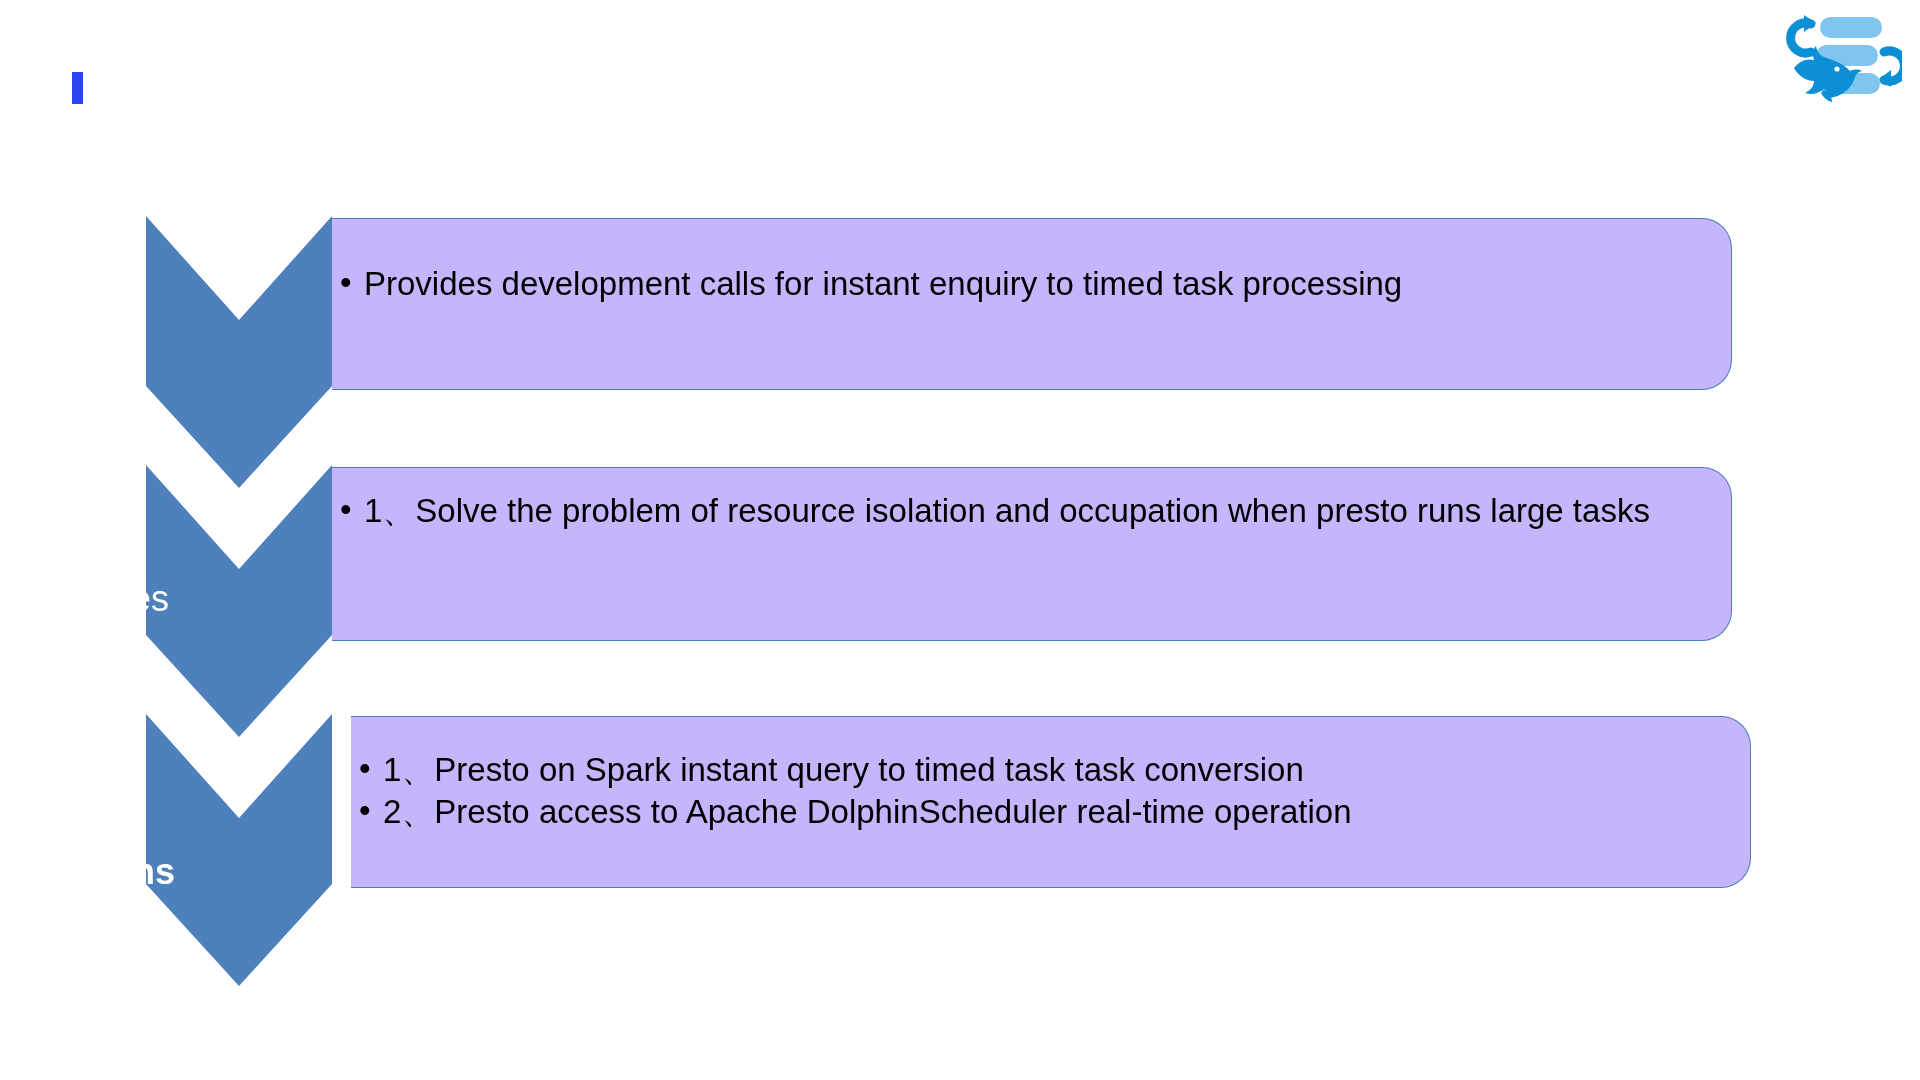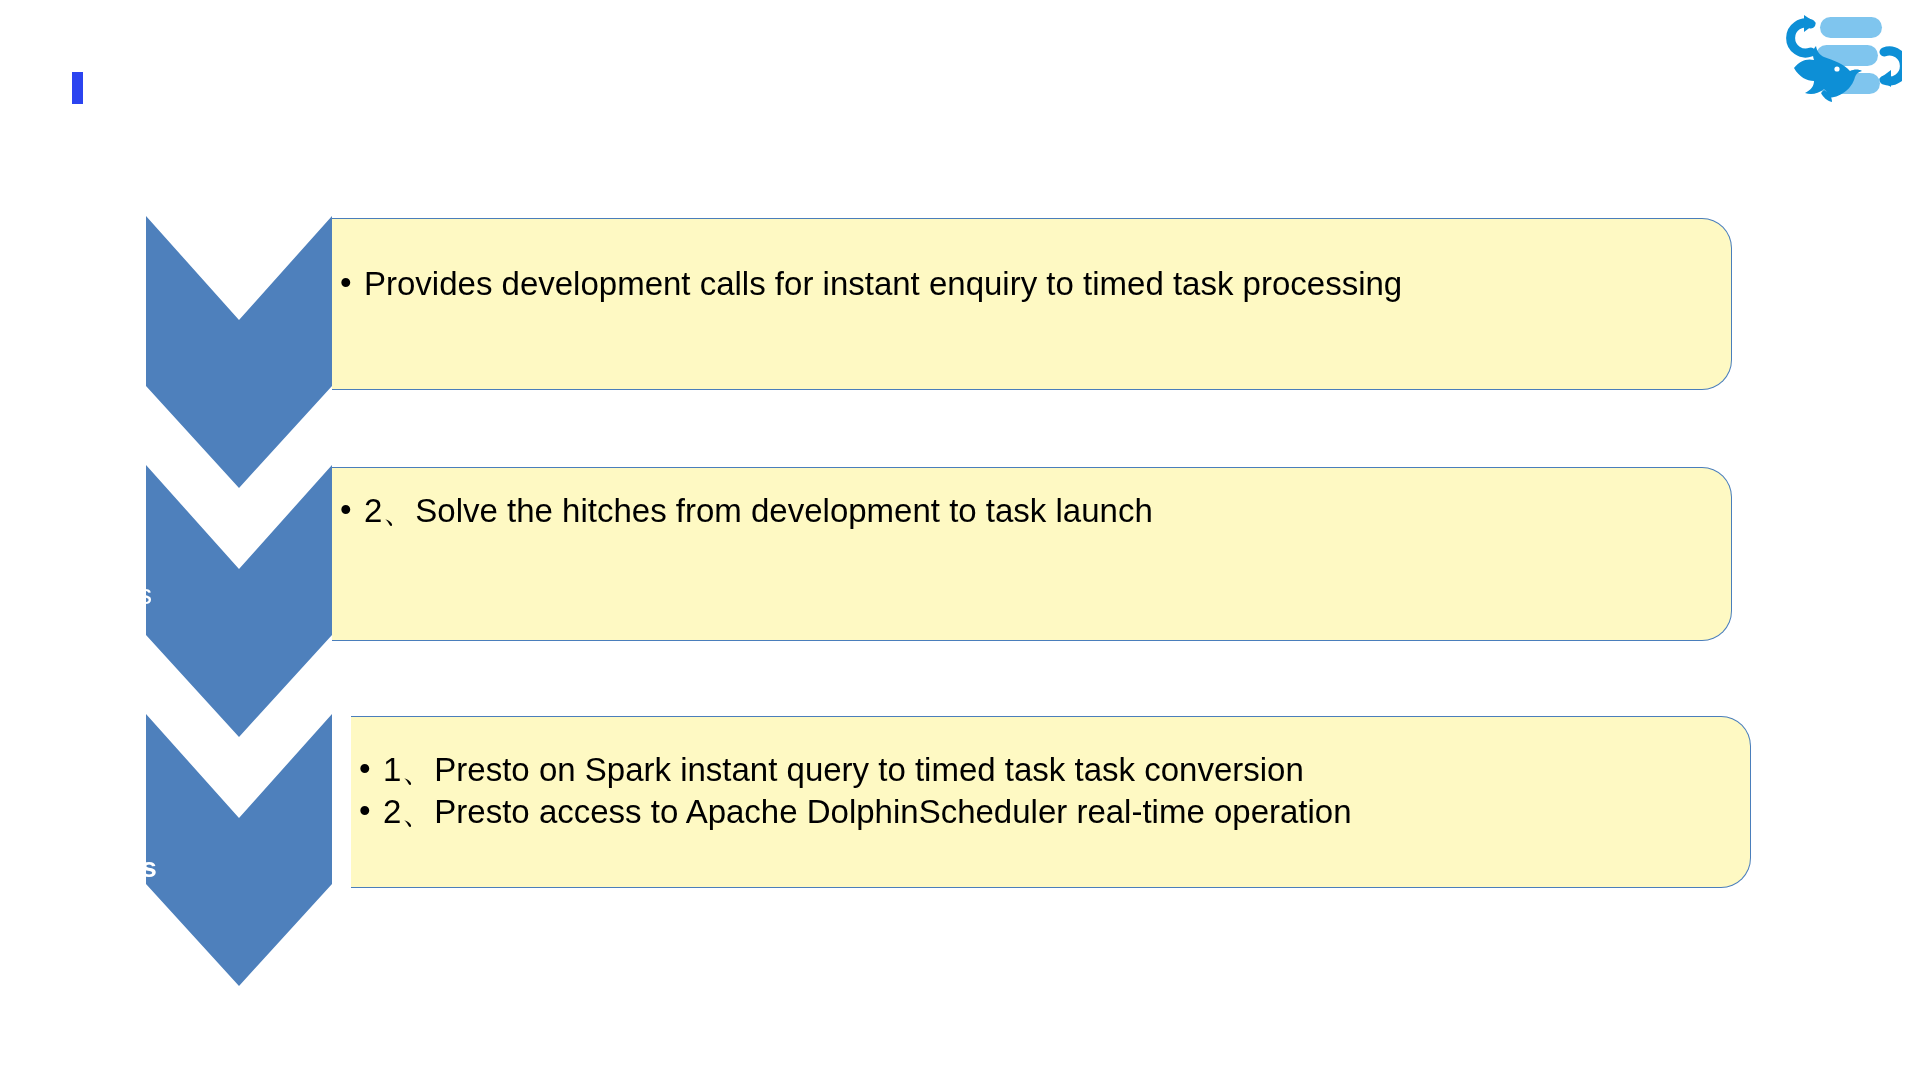--- a/index.html
+++ b/index.html
@@ -62,32 +62,32 @@
     left: 146px;
     width: 186px;
   }
   .chevron svg { display: block; width: 100%; height: 100%; }
   .chevron-label {
     position: absolute;
     left: 0;
     width: 186px;
     text-align: center;
     color: #ffffff;
-    font-size: 28px;
+    font-size: 36px;
     line-height: 1;
     white-space: nowrap;
     pointer-events: none;
   }
 
   .textbox {
     position: absolute;
     left: 332px;
     width: 1400px;
     box-sizing: border-box;
-    background: #fef9c3;
+    background: #c4b5fd;
     border: 1.6px solid #4A7EBB;
     border-left: none;
     border-top-right-radius: 30px;
     border-bottom-right-radius: 30px;
     padding: 0 26px 0 0;
   }
   .bullets {
     margin: 0;
     padding: 0;
     list-style: none;
@@ -168,21 +168,21 @@
 
   <div class="row">
     <div class="chevron" style="top:465px; height:368px;">
       <svg viewBox="0 0 186 368" preserveAspectRatio="none" xmlns="http://www.w3.org/2000/svg">
         <path d="M0,0 L93,104 L186,0 L186,170 L93,272 L0,170 Z" fill="#4E80BC"></path>
       </svg>
     </div>
     <div class="chevron-label" style="top:581px;">Problmes</div>
     <div class="textbox" style="top:467px; height:174px; padding-top:22px;">
       <ul class="bullets">
-        <li>2、Solve the hitches from development to task launch</li>
+        <li>1、Solve the problem of resource isolation and occupation when presto runs large tasks</li>
       </ul>
     </div>
   </div>
 
   <div class="row">
     <div class="chevron" style="top:714px; height:368px;">
       <svg viewBox="0 0 186 368" preserveAspectRatio="none" xmlns="http://www.w3.org/2000/svg">
         <path d="M0,0 L93,104 L186,0 L186,170 L93,272 L0,170 Z" fill="#4E80BC"></path>
       </svg>
     </div>

